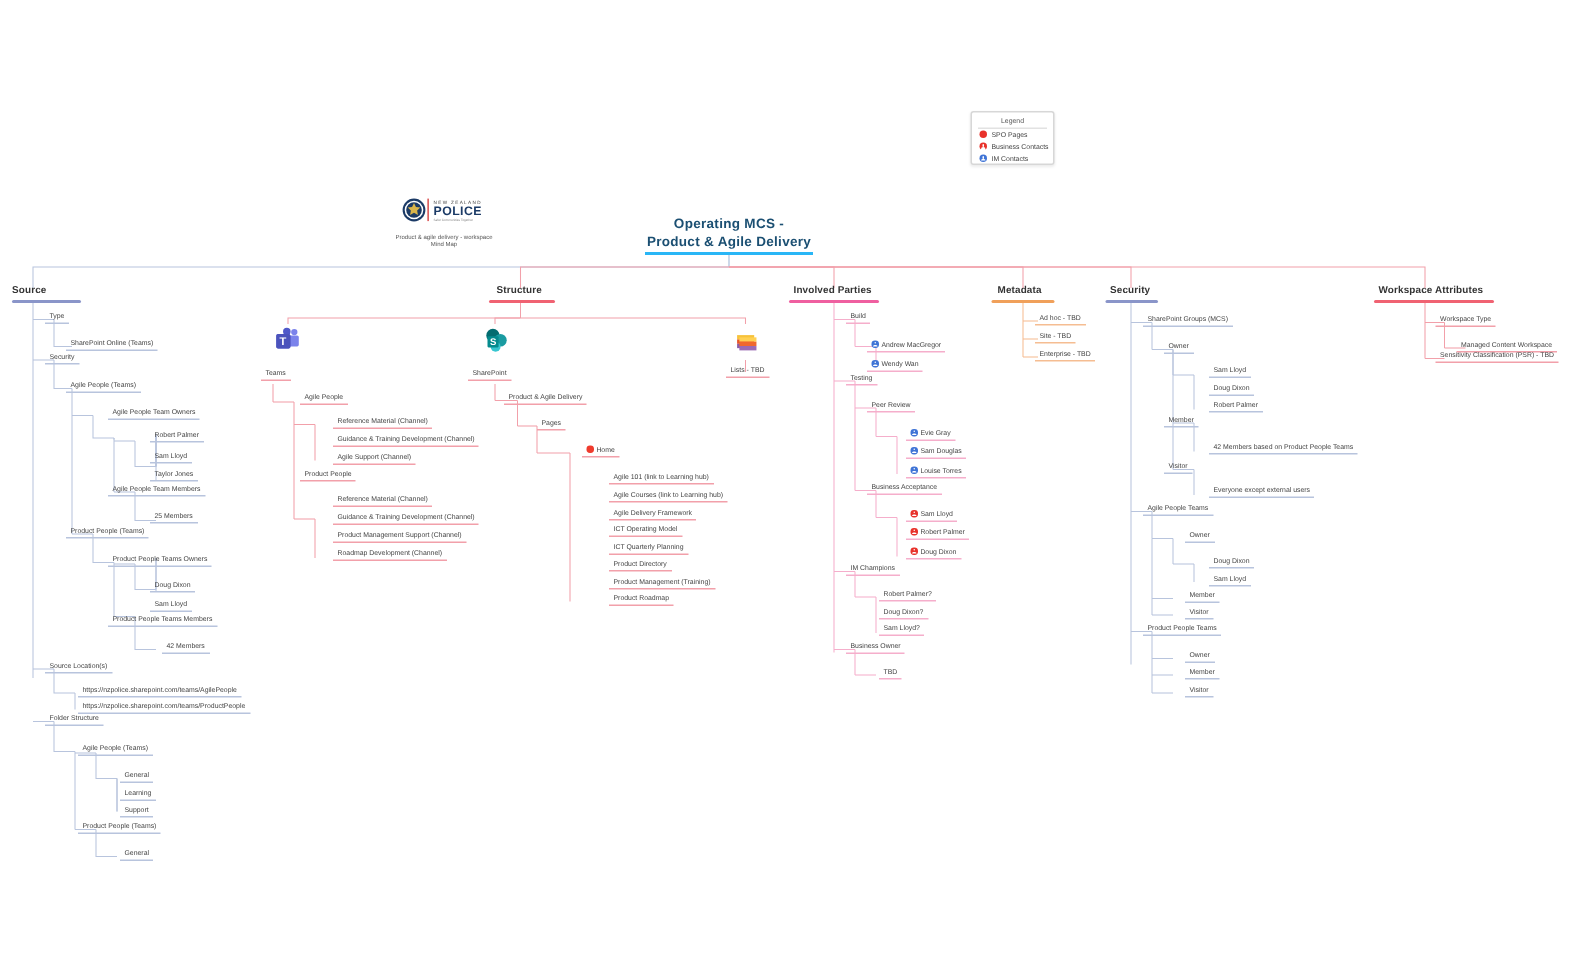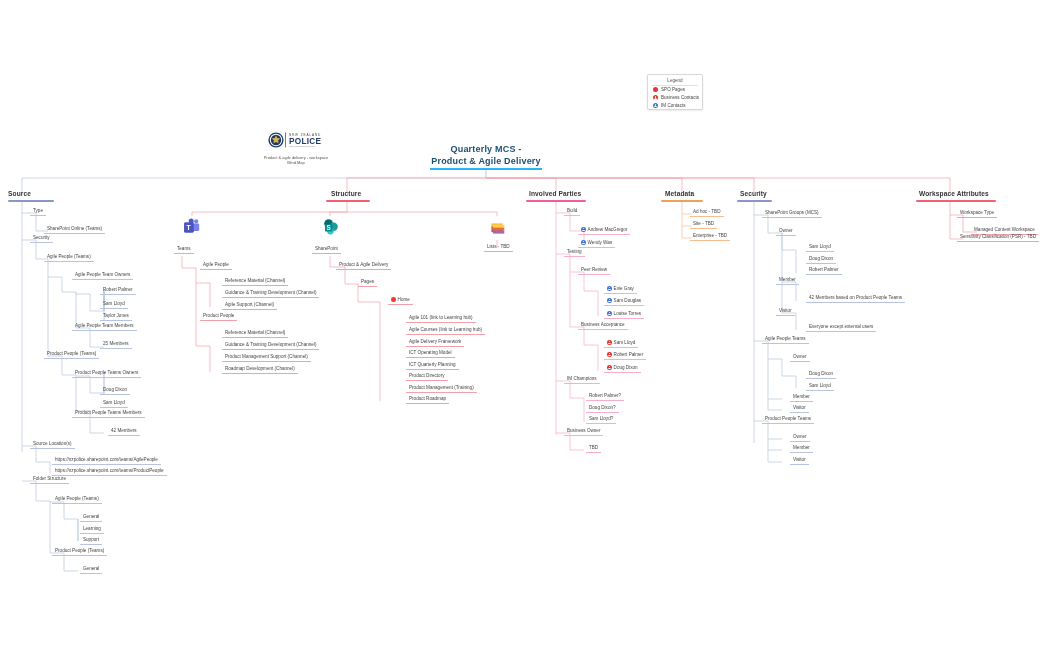--- a/index.html
+++ b/index.html
@@ -61,21 +61,21 @@
     <text x="21" y="5.2" font-family="Liberation Sans, sans-serif" font-size="3.1" fill="#444" letter-spacing="0.9">NEW ZEALAND</text>
     <text x="21" y="12.6" font-family="Liberation Sans, sans-serif" font-size="8.2" font-weight="bold" fill="#1b3a66" letter-spacing="0.3">POLICE</text>
     <text x="21" y="16.2" font-family="Liberation Sans, sans-serif" font-size="2.1" fill="#8a8a8a">Safer Communities Together</text>
   </svg>
 </div>
 
 <div id="subtitle" style="left:240px;top:155px;width:112px;white-space:pre-line;">Product &amp; agile delivery - workspace
 Mind Map</div>
 
 <div class="root" style="left:400px;top:143px;width:172px;">
-  <span>Quarterly MCS -</span><br>
+  <span>Operating MCS -</span><br>
   <span>Product &amp; Agile Delivery</span>
 </div>
 <div class="rootbar" style="left:430px;top:168px;width:112px;"></div>
 
 <div id="legend" style="left:647px;top:74px;width:54px;">
   <div class="lg-title">Legend</div>
   <div class="lg-row">
     <span class="dot sp"></span>
     <span class="lbl">SPO Pages</span>
   </div>

